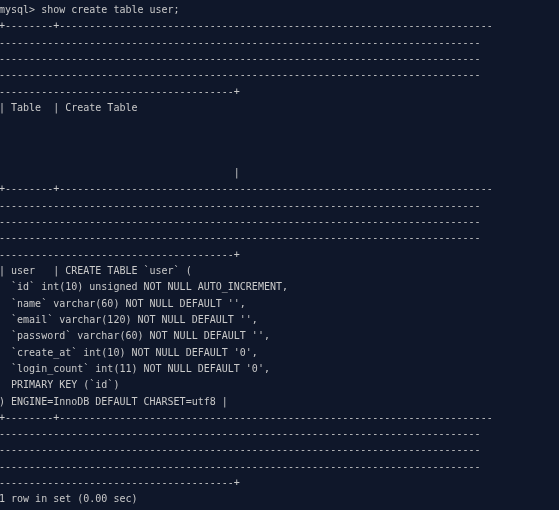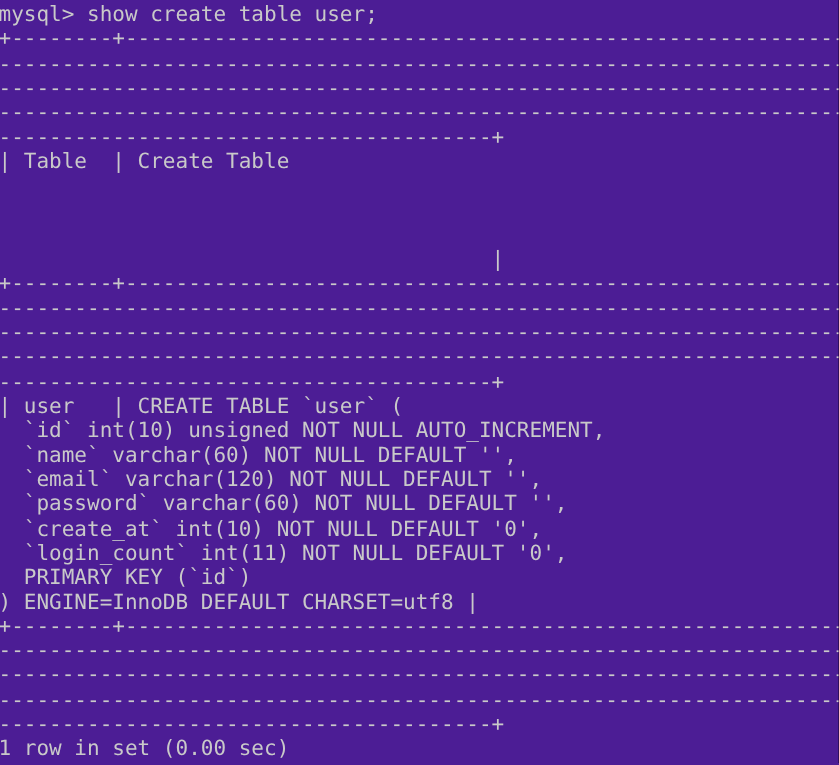--- a/index.html
+++ b/index.html
@@ -8,24 +8,24 @@
     background: #000000;
   }
   body {
     width: 559px;
     height: 510px;
     overflow: hidden;
   }
   #terminal {
     width: 559px;
     height: 510px;
-    background: #4c1d95;
+    background: #0f172a;
     color: #c9c9c9;
     font-family: "DejaVu Sans Mono", "Liberation Mono", monospace;
-    font-size: 14px;
+    font-size: 10px;
     line-height: 16.32px;
     letter-spacing: 0px;
     white-space: pre;
     overflow: hidden;
     position: relative;
     padding: 0;
     box-sizing: border-box;
   }
   .line {
     height: 16.32px;

